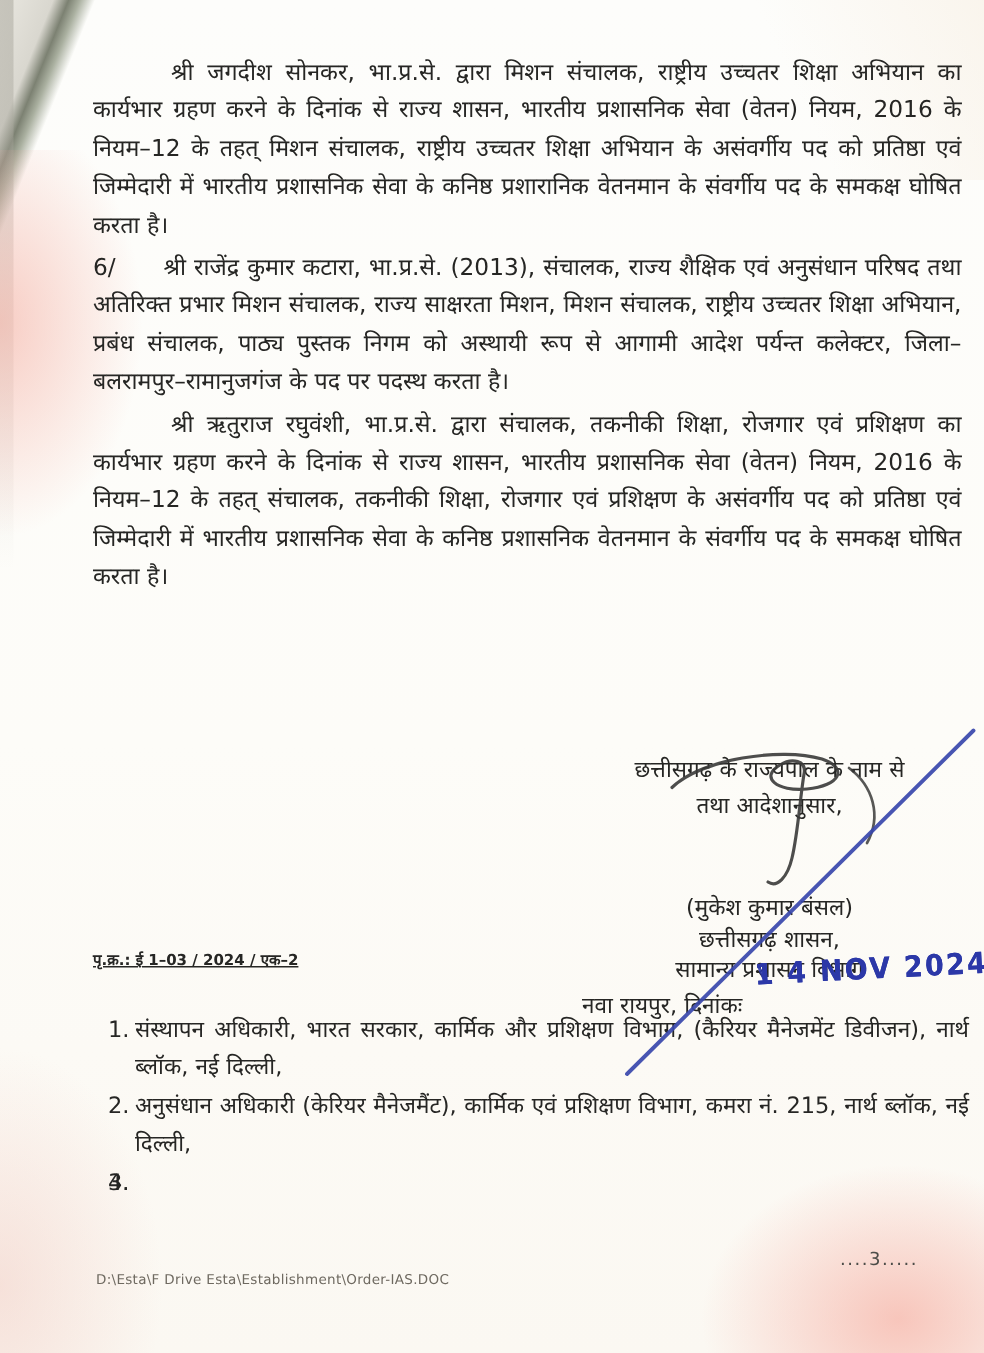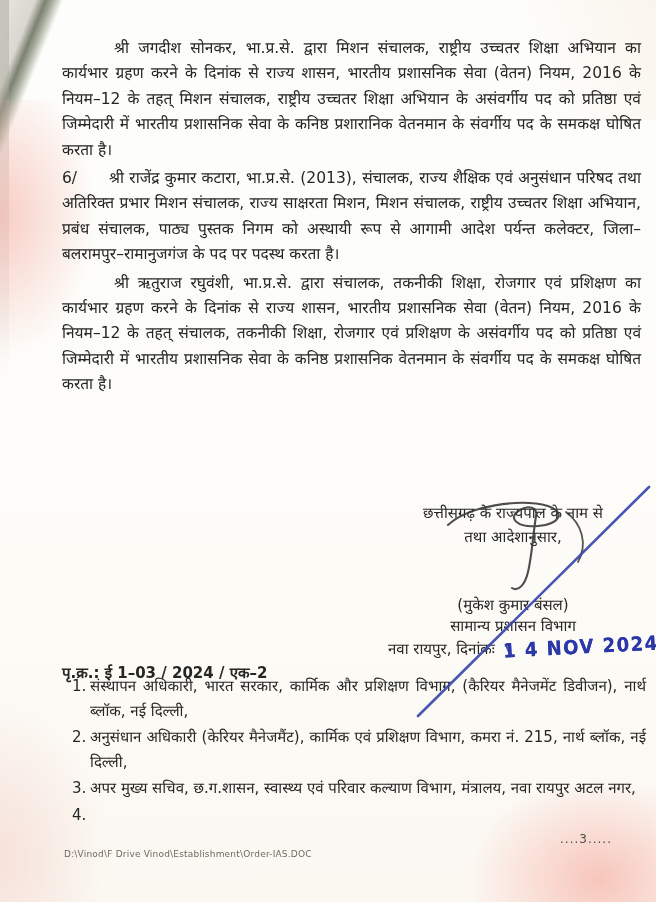--- a/index.html
+++ b/index.html
@@ -59,21 +59,21 @@
   .indent{text-indent:52px;}
   .num-col{display:inline-block;width:47px;text-indent:0;}
   b, .bold{font-weight:400;}
   .signoff{
     position:absolute;left:380px;top:474px;width:266px;
     text-align:center;font-size:15px;line-height:23.5px;color:#262624;margin-top:28px;
   }
   .signoff .officer{margin-top:46px;line-height:20.5px;}
   .signoff .place-date{margin-top:2px;text-align:left;padding-left:8px;white-space:nowrap;}
   .refs{
-    position:absolute;left:62px;top:662px;font-size:15px;line-height:22px;
+    position:absolute;left:62px;top:630px;font-size:10px;line-height:22px;text-decoration:underline;
   }
   .refs .file-no{font-weight:700;}
   .refs .copy-label{font-weight:700;text-decoration:underline;}
   .copy-list{
     position:absolute;left:62px;top:674px;width:584px;
     font-size:15px;line-height:24.6px;text-align:justify;
   }
   .copy-item{position:relative;padding-left:28px;margin-bottom:2px;}
   .copy-item .li-num{position:absolute;left:10px;top:0;}
   .page3-marker{
@@ -108,40 +108,41 @@
     <p class="indent">श्री जगदीश सोनकर, भा.प्र.से. द्वारा मिशन संचालक, राष्ट्रीय उच्चतर शिक्षा अभियान का कार्यभार ग्रहण करने के दिनांक से राज्य शासन, भारतीय प्रशासनिक सेवा (वेतन) नियम, 2016 के नियम–12 के तहत् मिशन संचालक, राष्ट्रीय उच्चतर शिक्षा अभियान के असंवर्गीय पद को प्रतिष्ठा एवं जिम्मेदारी में भारतीय प्रशासनिक सेवा के कनिष्ठ प्रशारानिक वेतनमान के संवर्गीय पद के समकक्ष घोषित करता है।</p>
     <p><span class="num-col">6/</span><b>श्री राजेंद्र कुमार कटारा</b><span>, भा.प्र.से. (2013), संचालक, राज्य शैक्षिक एवं अनुसंधान परिषद तथा अतिरिक्त प्रभार मिशन संचालक, राज्य साक्षरता मिशन, मिशन संचालक, राष्ट्रीय उच्चतर शिक्षा अभियान, प्रबंध संचालक, पाठ्य पुस्तक निगम को अस्थायी रूप से आगामी आदेश पर्यन्त कलेक्टर, </span><b>जिला–बलरामपुर–रामानुजगंज</b><span> के पद पर पदस्थ करता है।</span></p>
     <p class="indent">श्री ऋतुराज रघुवंशी, भा.प्र.से. द्वारा संचालक, तकनीकी शिक्षा, रोजगार एवं प्रशिक्षण का कार्यभार ग्रहण करने के दिनांक से राज्य शासन, भारतीय प्रशासनिक सेवा (वेतन) नियम, 2016 के नियम–12 के तहत् संचालक, तकनीकी शिक्षा, रोजगार एवं प्रशिक्षण के असंवर्गीय पद को प्रतिष्ठा एवं जिम्मेदारी में भारतीय प्रशासनिक सेवा के कनिष्ठ प्रशासनिक वेतनमान के संवर्गीय पद के समकक्ष घोषित करता है।</p>
   </div>
 
   <div class="signoff">
     <div>छत्तीसगढ़ के राज्यपाल के नाम से</div>
     <div>तथा आदेशानुसार,</div>
     <div class="officer">
       <div>(मुकेश कुमार बंसल)</div>
+      <div>छत्तीसगढ़ शासन,</div>
       <div>सामान्य प्रशासन विभाग</div>
     </div>
     <div class="place-date">नवा रायपुर, दिनांकः</div>
   </div>
 
   <div class="stamp">1 4 NOV 2024</div>
 
   <div class="refs">
     <div class="file-no">पृ.क्र.: ई 1–03 / 2024 / एक–2</div>
   </div>
 
   <div class="copy-list">
     <div class="copy-item"><span class="li-num">1.</span><span>संस्थापन अधिकारी, भारत सरकार, कार्मिक और प्रशिक्षण विभाग, (कैरियर मैनेजमेंट डिवीजन), नार्थ ब्लॉक, नई दिल्ली,</span></div>
     <div class="copy-item"><span class="li-num">2.</span><span>अनुसंधान अधिकारी (केरियर मैनेजमैंट), कार्मिक एवं प्रशिक्षण विभाग, कमरा नं. 215, नार्थ ब्लॉक, नई दिल्ली,</span></div>
-    <div class="copy-item"><span class="li-num">3.</span><span>अपर मुख्य सचिव, छ.ग.शासन, स्वास्थ्य एवं परिवार कल्याण विभाग, मंत्रालय, नवा रायपुर अटल नगर,</span></div>
+    <div class="copy-item"><span class="li-num">3.</span></div>
     <div class="copy-item"><span class="li-num">4.</span></div>
   </div>
 
   <div class="page3-marker">....3.....</div>
-  <div class="footer-path">D:\Vinod\F Drive Vinod\Establishment\Order-IAS.DOC</div>
+  <div class="footer-path">D:\Esta\F Drive Esta\Establishment\Order-IAS.DOC</div>
 
   <svg class="ink-overlay" viewBox="0 0 656 902">
     <path d="M 448 525 C 468 506 520 498 548 506 C 566 512 560 524 538 526 C 518 528 506 518 520 510 C 528 505 538 507 536 516 C 533 535 532 555 528 572 C 525 585 518 592 512 588" fill="none" stroke="#3a3a38" stroke-width="2.1" stroke-linecap="round" opacity="0.9"></path>
     <path d="M 566 512 C 582 524 588 544 578 562" fill="none" stroke="#3a3a38" stroke-width="1.8" stroke-linecap="round" opacity="0.85"></path>
     <path d="M 418 716 L 649 487" fill="none" stroke="#3847ab" stroke-width="2.6" stroke-linecap="round" opacity="0.92"></path>
     <path d="M 506 645 L 509 652" fill="none" stroke="#2c38a8" stroke-width="2" stroke-linecap="round" opacity="0.9"></path>
   </svg>
 
 </div>
 

